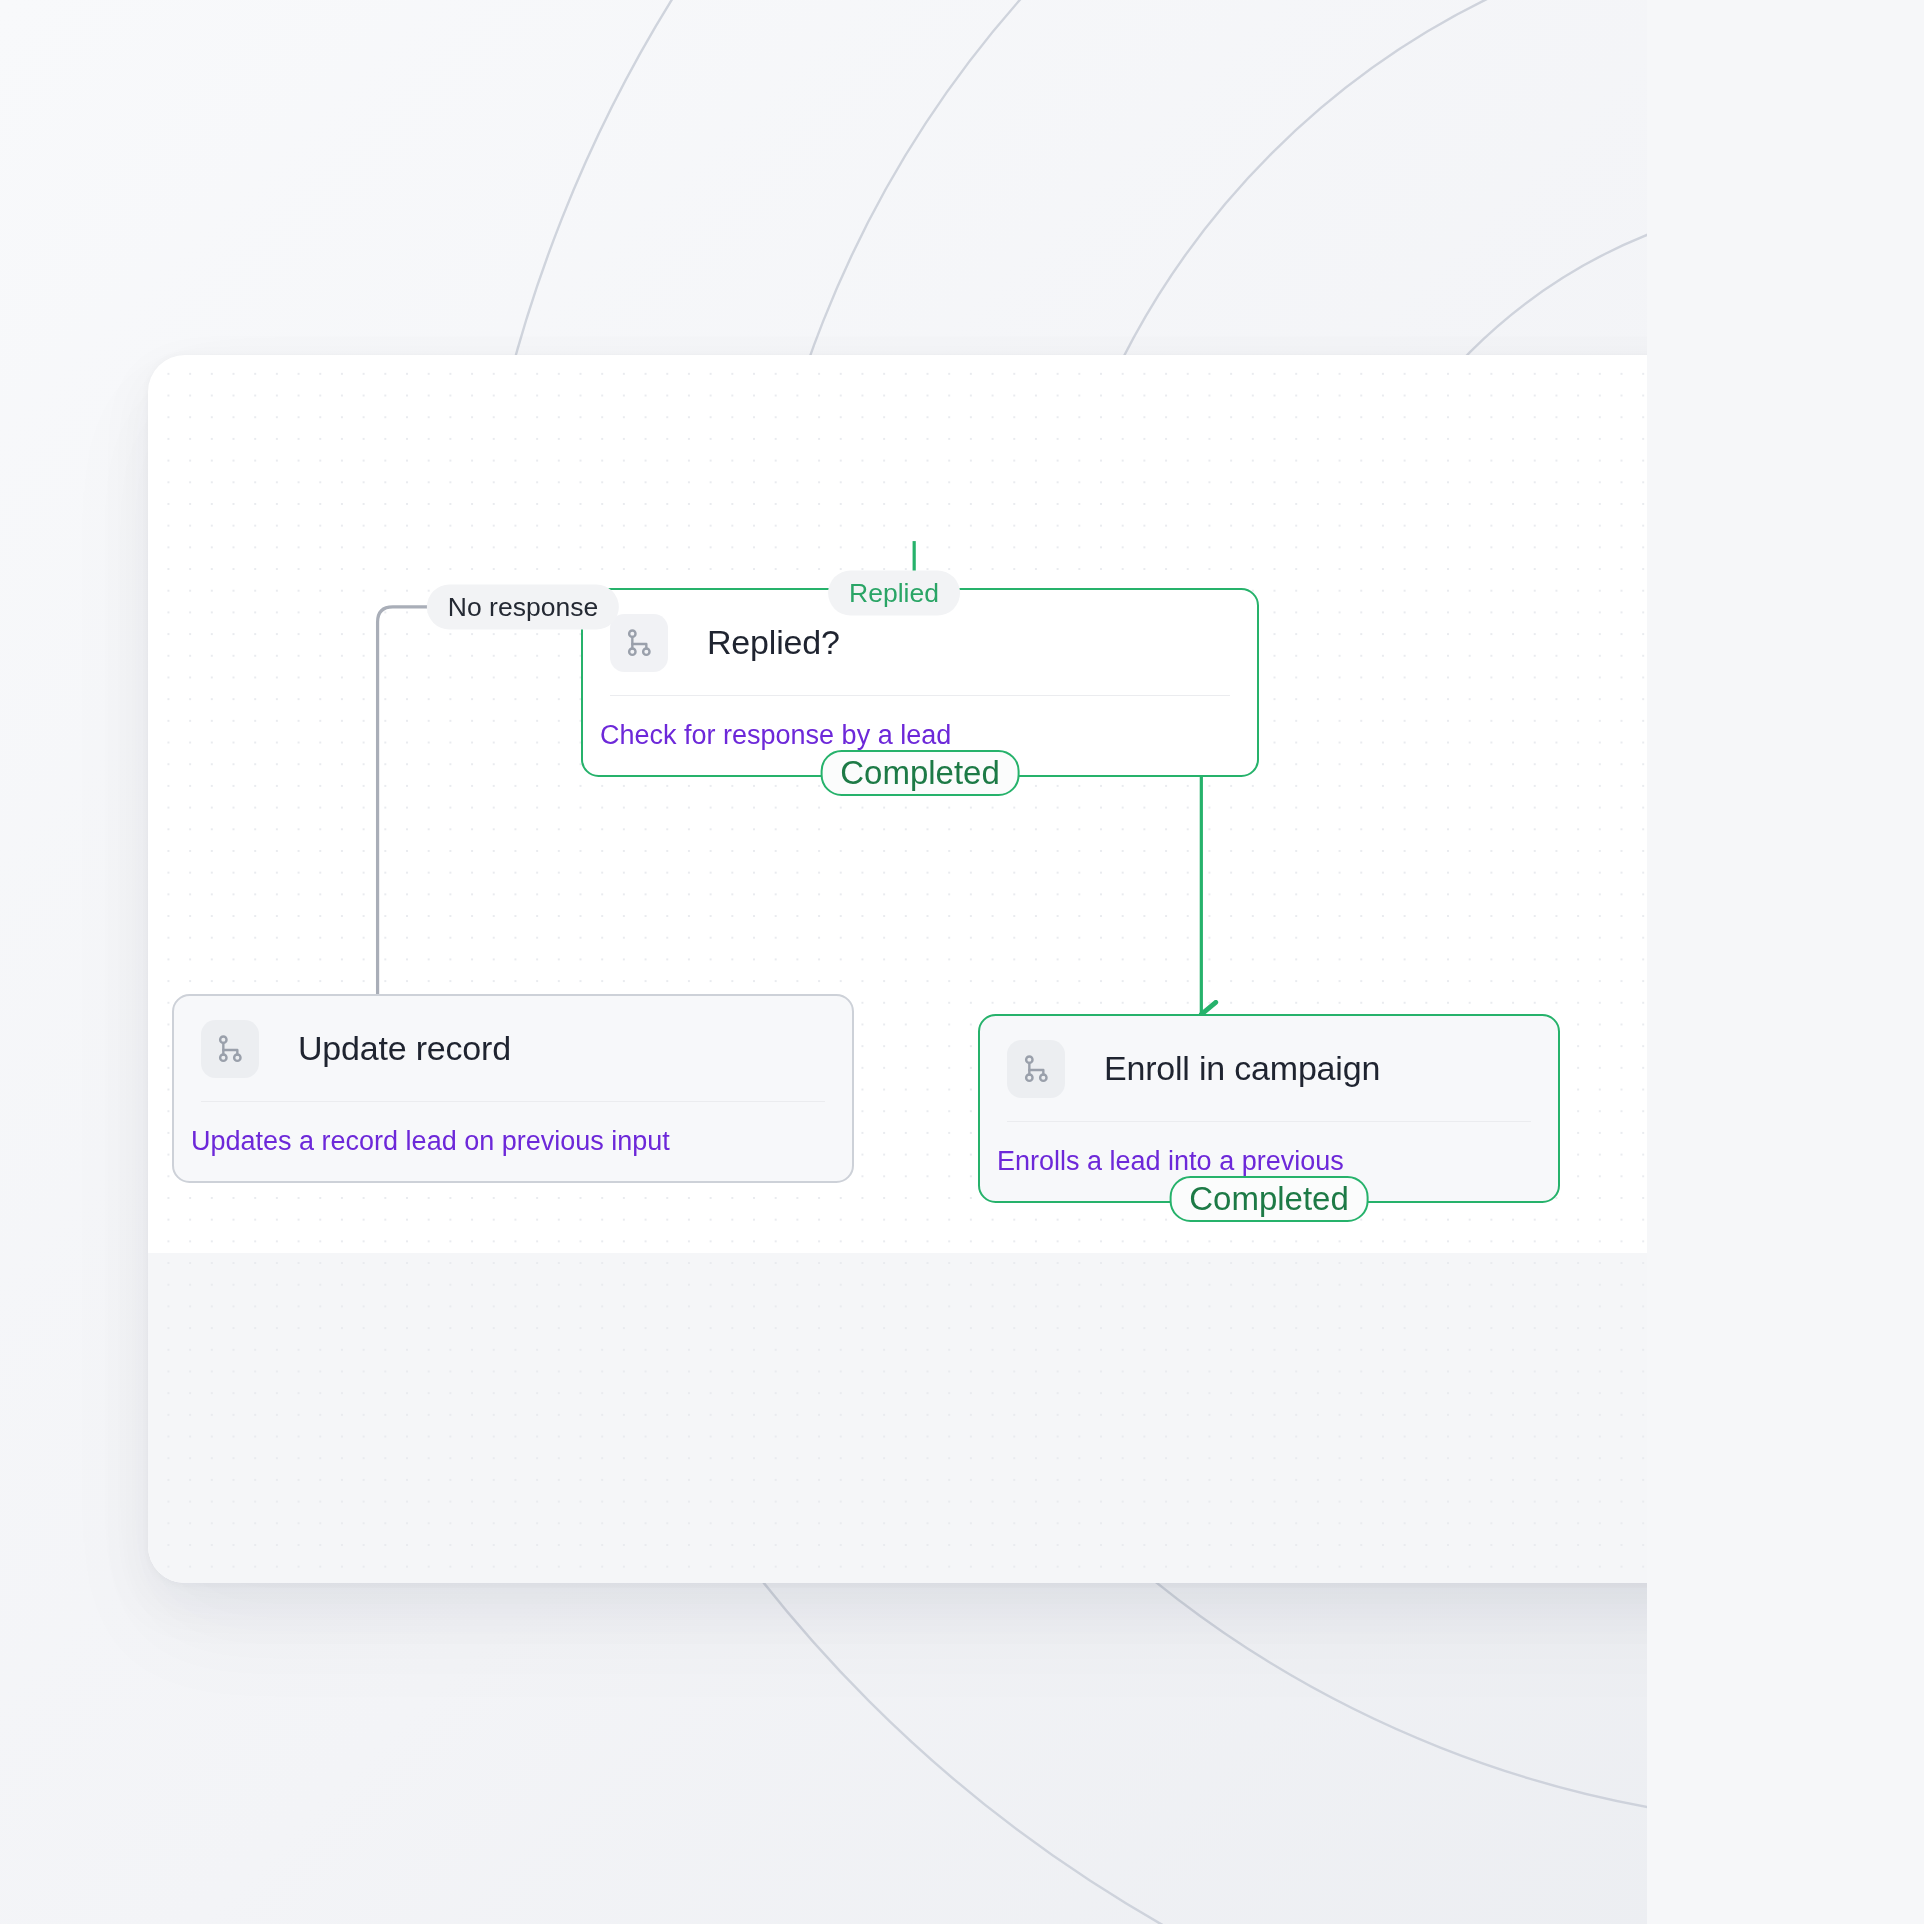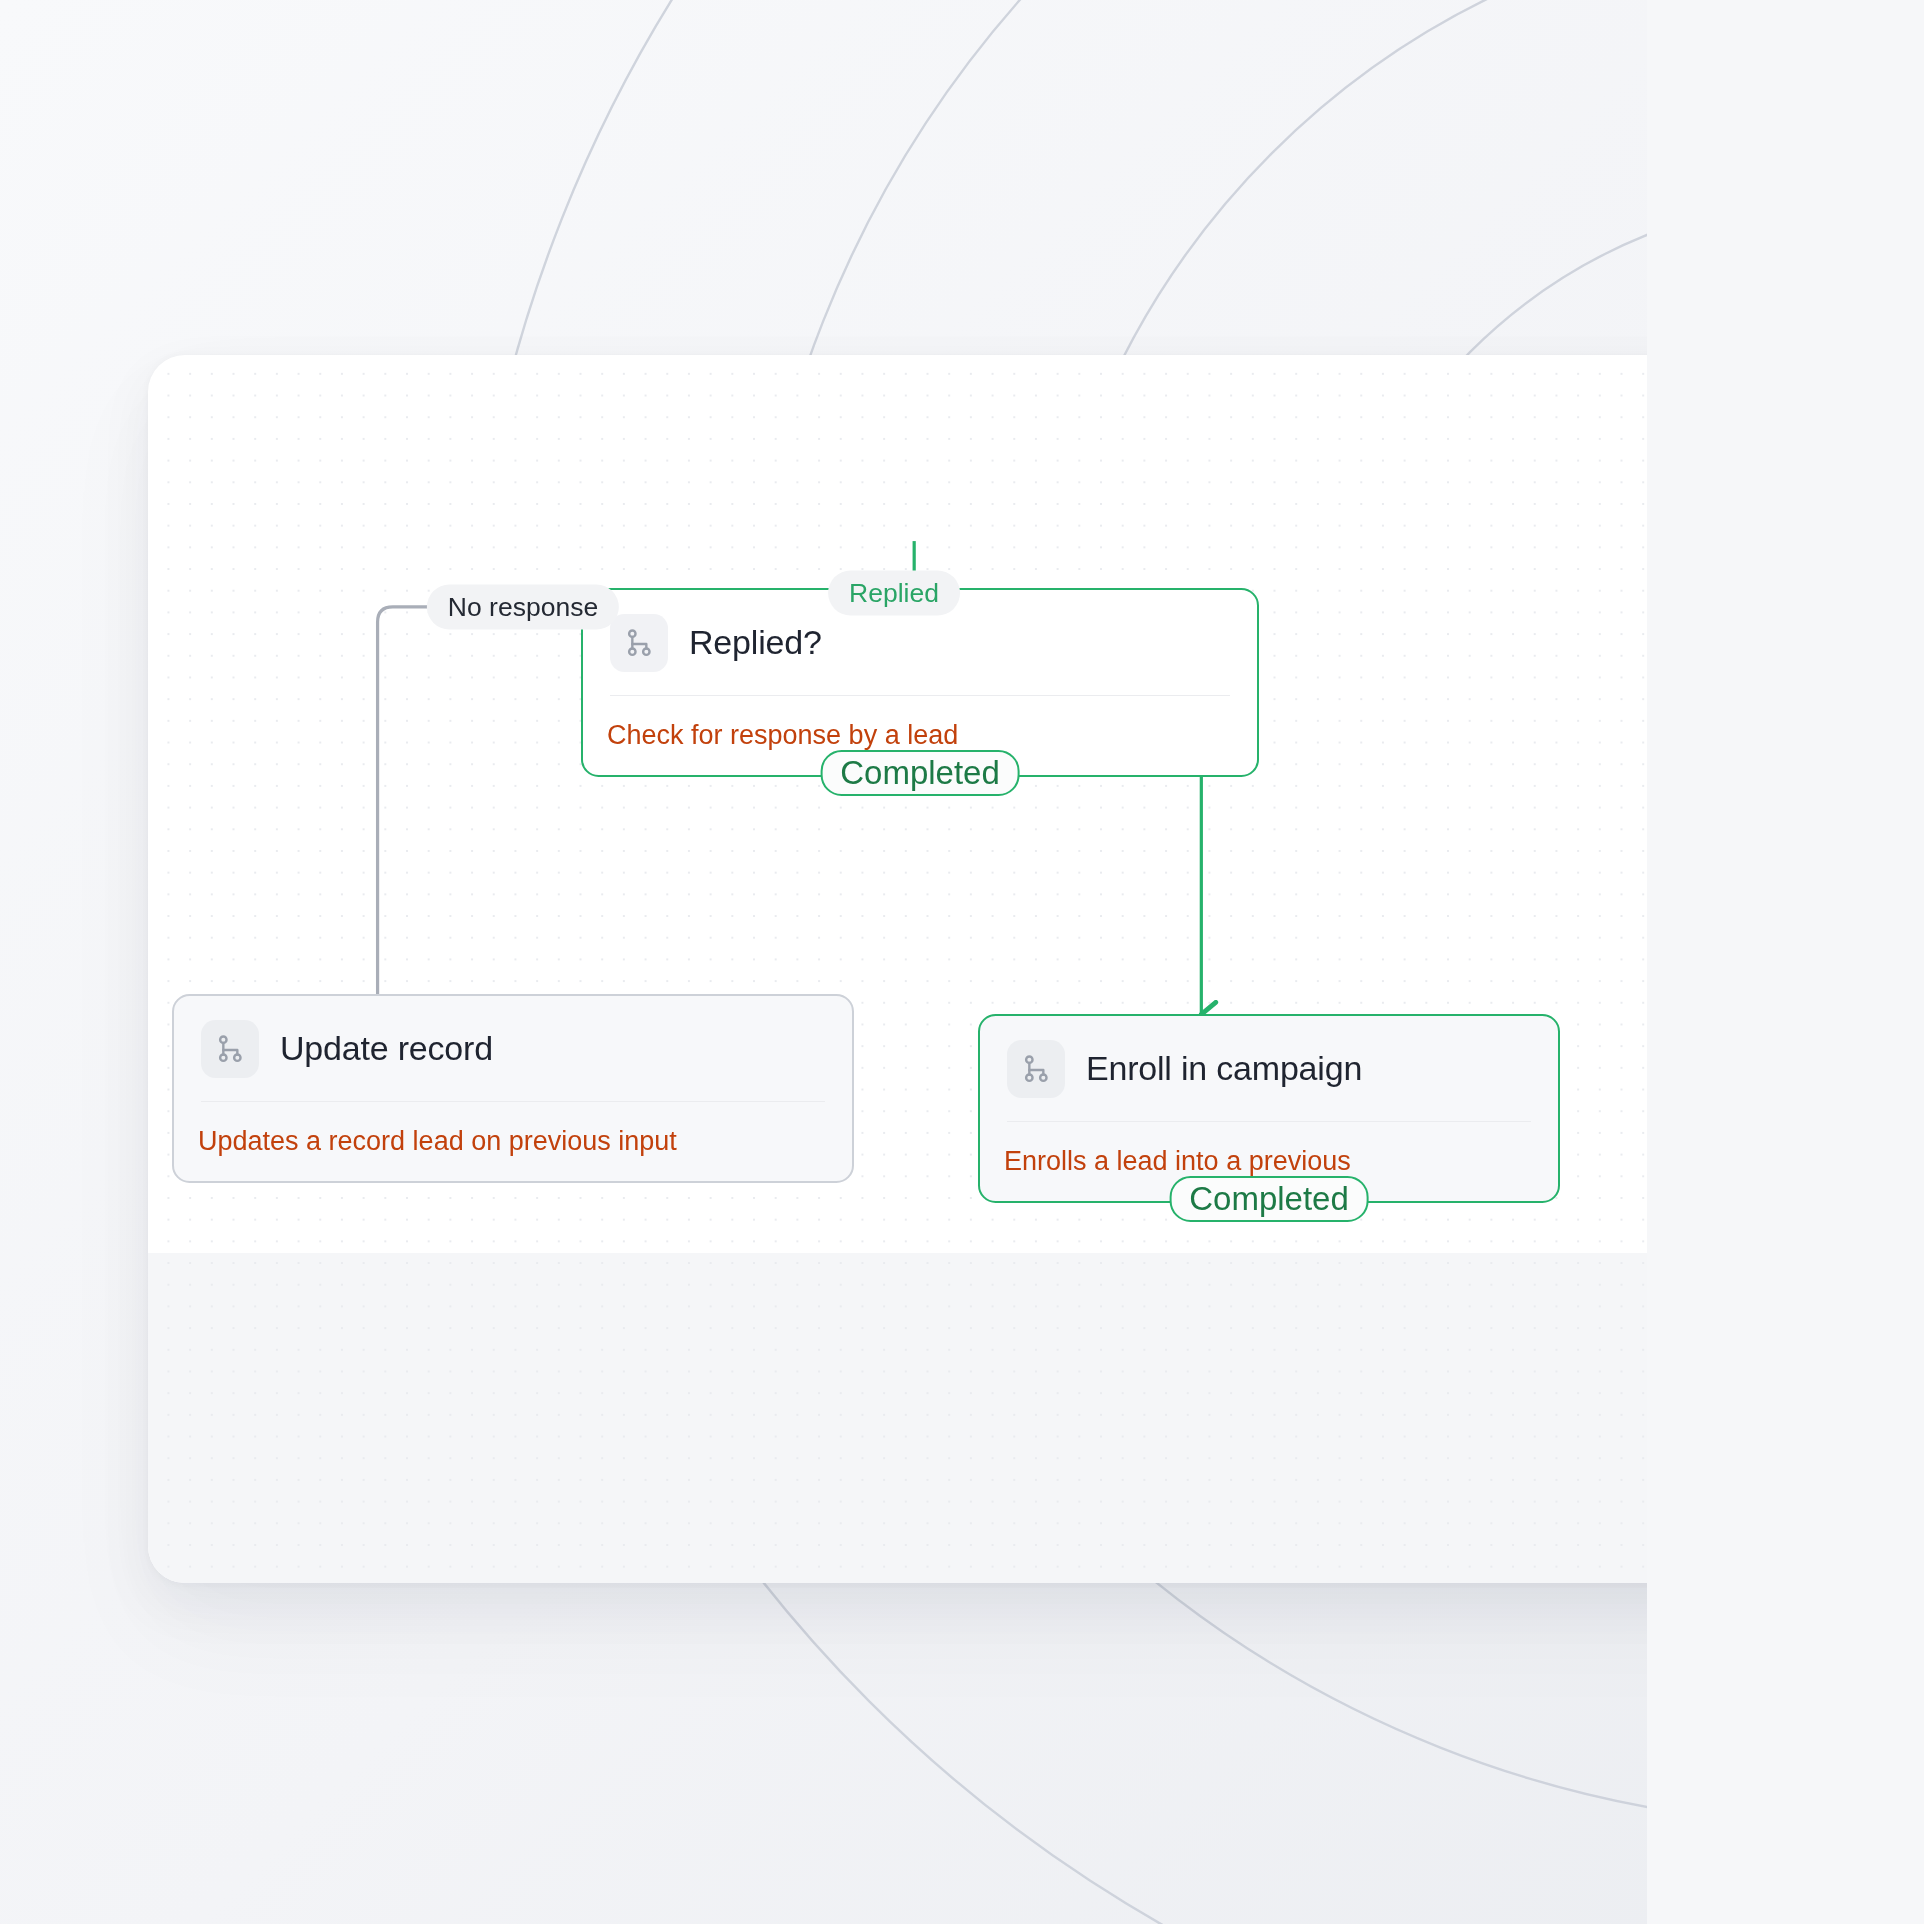--- a/index.html
+++ b/index.html
@@ -89,21 +89,21 @@
     background: #f7f8fa;
   }
   .node.state-done {
     border-color: #26b26b;
     background: #f7f8fa;
   }
 
   .node-head {
     display: flex;
     align-items: center;
-    gap: 21px;
+    gap: 39px;
     padding: 24px 27px 22.5px 27px;
   }
 
   .node-icon {
     flex: 0 0 auto;
     width: 58px;
     height: 58px;
     border-radius: 14.4px;
     background: #f1f2f5;
     display: flex;
@@ -122,24 +122,24 @@
     white-space: nowrap;
   }
 
   .node-divider {
     height: 1.6px;
     background: #ebecef;
     margin: 0 27px;
   }
 
   .node-desc {
-    padding: 24px 27px 24px 24px;
+    padding: 24px 27px 24px 17px;
     font-size: 27px;
     line-height: 1.15;
-    color: #c2410c;
+    color: #6d28d9;
     white-space: nowrap;
   }
 
   
   .status-pill {
     position: absolute;
     left: 50%;
     transform: translateX(-50%);
     bottom: -21px;
     height: 42px;

